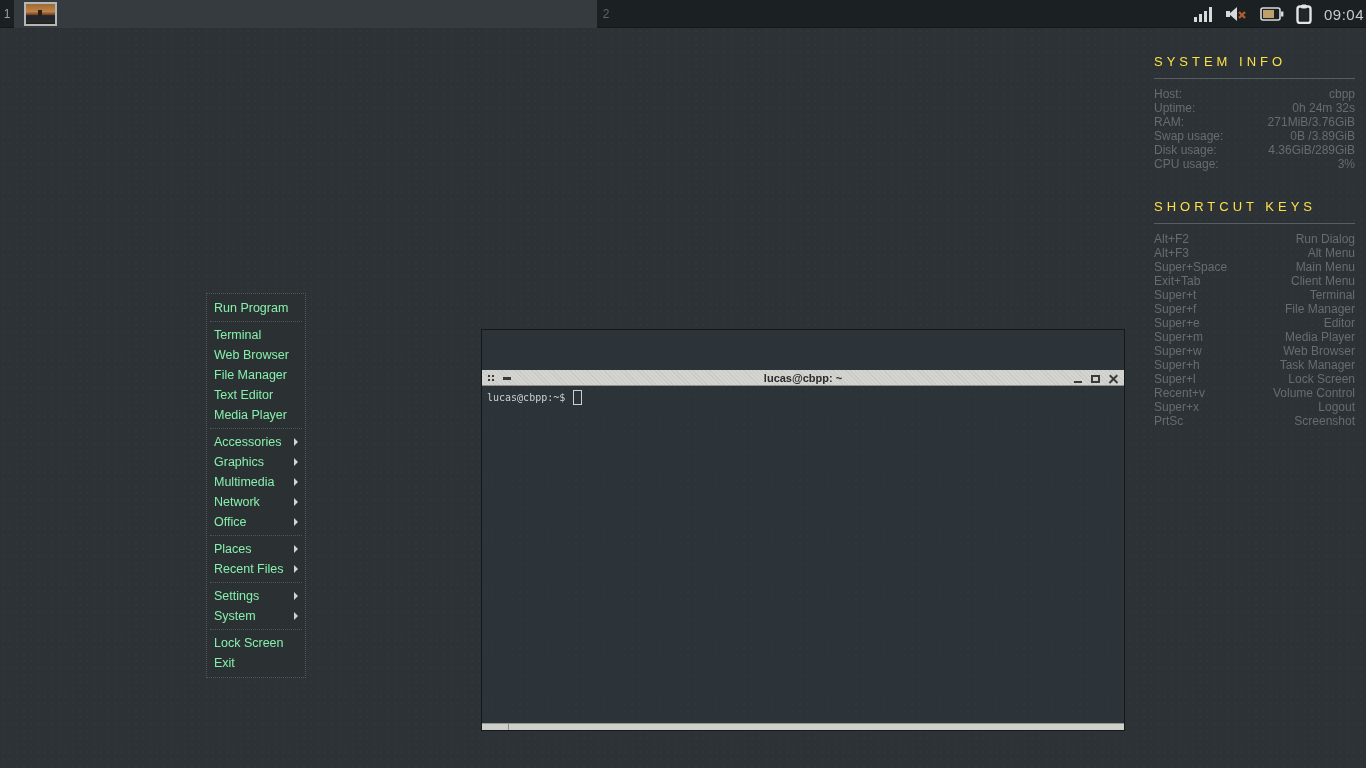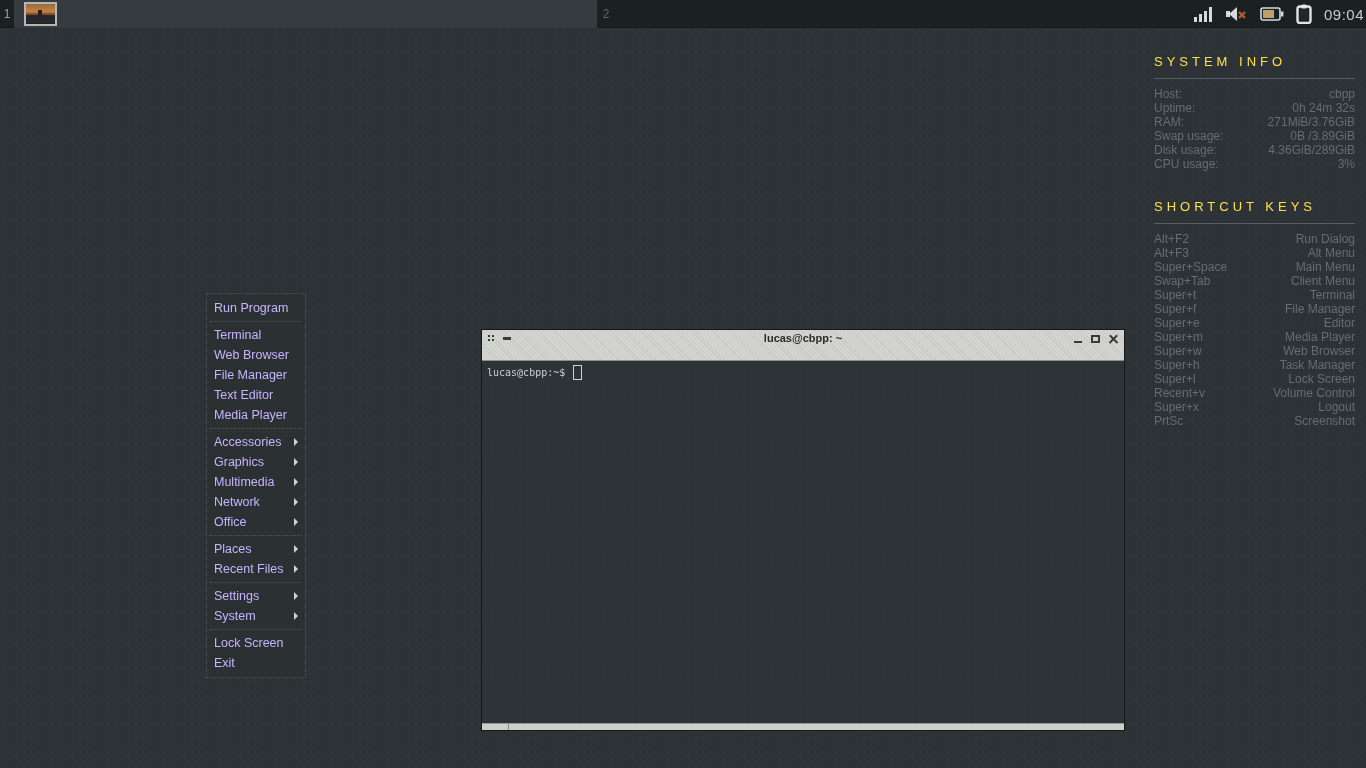--- a/index.html
+++ b/index.html
@@ -66,21 +66,21 @@
 
   
   #ob-menu {
     position:absolute; left:206px; top:293px; width:100px;
     background:#2b3033;
     border:1px dotted #53595c;
     padding:4px 0;
   }
   .menu-row {
     height:20px; line-height:20px; padding:0 7px;
-    font-size:12.5px; color:#c4b5fd;
+    font-size:12.5px; color:#86efac;
     display:flex; justify-content:space-between; align-items:center;
     cursor:pointer; white-space:nowrap;
   }
   .menu-row.separator {
     height:0; line-height:0; padding:0; margin:3px 3px;
     border-top:1px dotted #50565a; cursor:default;
   }
   .menu-arrow {
     display:none; width:0; height:0;
     border-left:4px solid #cfd3d5;
@@ -90,25 +90,26 @@
   .menu-row.submenu .menu-arrow { display:block; }
 
   
   #term-window {
     position:absolute; left:481px; top:329px; width:644px; height:402px;
     border:1px solid #15181a;
     background:#2c3339;
     display:flex; flex-direction:column;
   }
   #term-titlebar {
-    height:31px; position:relative; flex:none;
+    height:16px; position:relative; flex:none;
     background:#d4d4d0;
     background-image:repeating-linear-gradient(45deg, rgba(0,0,0,0.05) 0 1px, transparent 1px 3px);
     border-bottom:1px solid #8f8f8b;
     cursor:default;
+    margin-top:40px;
   }
   #term-title {
     position:absolute; left:0; right:0; top:0; height:17px; line-height:16px;
     text-align:center; font-size:11px; font-weight:bold; color:#2b2b2b;
   }
   .tb-left { position:absolute; left:6px; top:0; height:17px; display:flex; align-items:center; gap:8px; }
   .tb-right { position:absolute; right:6px; top:0; height:17px; display:flex; align-items:center; gap:9px; }
   .dot-grid { width:7px; height:7px; display:grid; grid-template-columns:2px 2px; grid-template-rows:2px 2px; gap:2px; cursor:pointer; }
   .dot-grid i { background:#3a3a3a; }
   .btn-shade { width:8px; height:3px; background:#3a3a3a; cursor:pointer; }
@@ -241,21 +242,21 @@
           <span>Alt+F3</span>
           <span>Alt Menu</span>
         </div>
 
         <div class="conky-row">
           <span>Super+Space</span>
           <span>Main Menu</span>
         </div>
 
         <div class="conky-row">
-          <span>Swap+Tab</span>
+          <span>Exit+Tab</span>
           <span>Client Menu</span>
         </div>
 
         <div class="conky-row">
           <span>Super+t</span>
           <span>Terminal</span>
         </div>
 
         <div class="conky-row">
           <span>Super+f</span>

